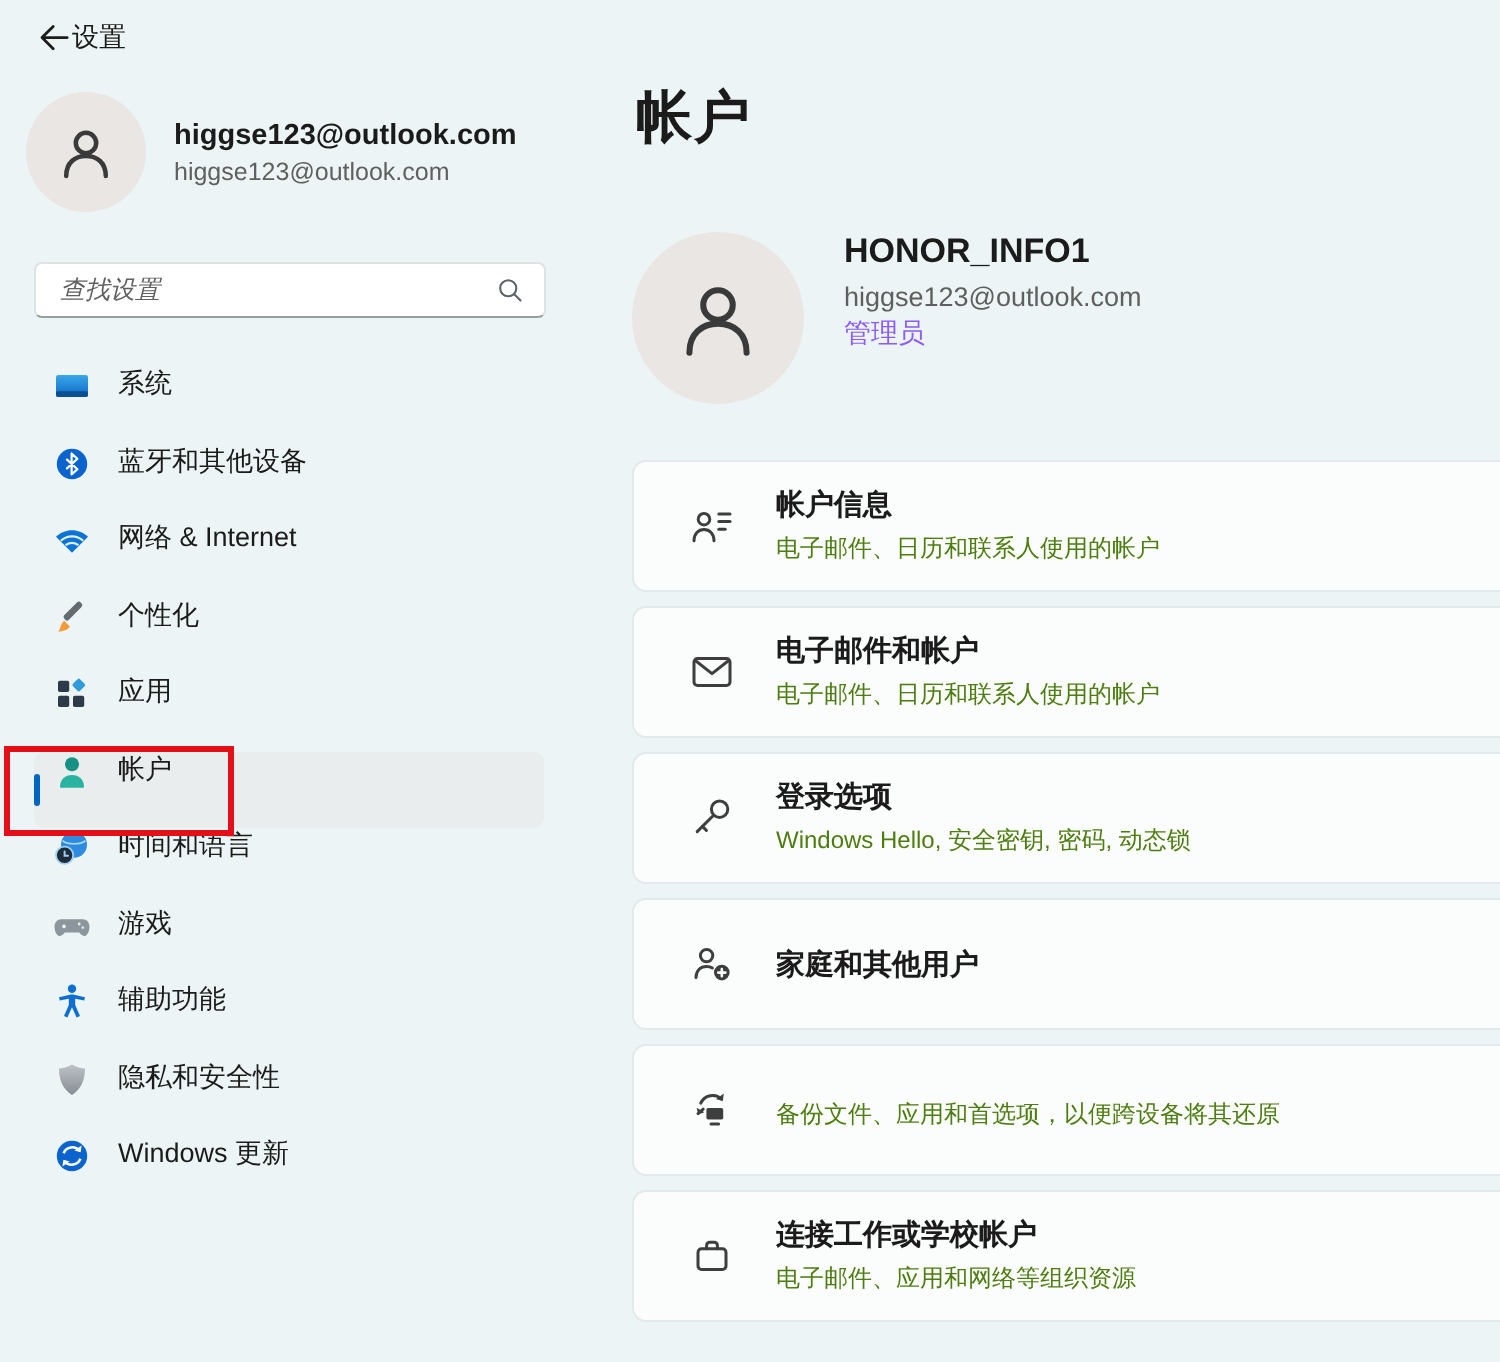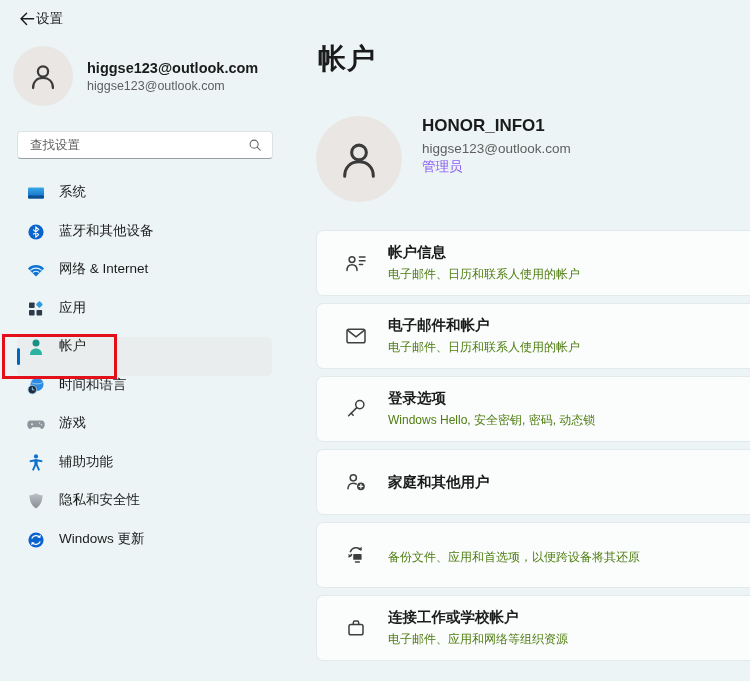--- a/index.html
+++ b/index.html
@@ -18,21 +18,21 @@
 
   
   .userblock { position:absolute; top:46px; left:13px; display:flex; align-items:center; gap:14px; cursor:pointer; }
   .avatar-sm { width:60px; height:60px; border-radius:50%; background:#e9e6e3; display:flex; align-items:center; justify-content:center; }
   .user-name { font-size:14.5px; font-weight:bold; }
   .user-email { font-size:12.5px; color:#5f5f5f; margin-top:3px; }
 
   
   .searchbox { position:absolute; top:131px; left:17px; width:256px; height:28px;
     background:#ffffff; border:1px solid #dde2e3; border-bottom:1px solid #989fa1;
-    border-radius:4px; display:flex; align-items:center; padding:0 10px 0 12px; cursor:text; }
+    border-radius:4px; display:flex; align-items:center; padding:0 10px 0 12px; cursor:text;font-style:italic; }
   .search-ph { flex:1; font-size:12.5px; color:#606060; }
 
   
   .nav { position:absolute; top:183px; left:17px; width:255px; }
   .nav-item { height:38.5px; display:flex; padding-left:9px;
     border-radius:5px; position:relative; cursor:pointer; }
   .nav-item .icn { width:20px; height:20px; flex:0 0 20px; }
   .nav-item .lbl { margin-left:13px; font-size:13.5px; }
   .nav-item.selected { background:#e9edee; }
   .nav-item.selected::before { content:""; position:absolute; left:0; top:11px; bottom:11px;
@@ -126,20 +126,29 @@
     <span class="icn">
       <svg width="20" height="20" viewBox="0 0 20 20">
           <path d="M2 8.4 C6.4 4 13.6 4 18 8.4 L10 16.4 Z" fill="#0e74d4"></path>
           <path d="M4.4 10.4 C7.6 7.4 12.4 7.4 15.6 10.4" fill="none" stroke="#dff0fa" stroke-width="1.1"></path>
           <path d="M6.8 12.6 C8.7 11 11.3 11 13.2 12.6" fill="none" stroke="#dff0fa" stroke-width="1.1"></path>
         </svg>
     </span>
     <span class="lbl">网络 &amp; Internet</span>
   </div>
 
+  <div class="nav-item">
+    <span class="icn">
+      <svg width="20" height="20" viewBox="0 0 20 20">
+          <rect x="8.9" y="0.8" width="3.2" height="11.5" rx="1.3" fill="#636b71" transform="rotate(45 10.5 6.5)"></rect>
+          <path d="M6.1 11.4 L8.9 14.2 C8 16 5.4 16.7 3.2 16.7 C4.5 15.2 4.2 12.9 6.1 11.4 Z" fill="#f29b38"></path>
+        </svg>
+    </span>
+    <span class="lbl">个性化</span>
+  </div>
 
   <div class="nav-item">
     <span class="icn">
       <svg width="20" height="20" viewBox="0 0 20 20">
           <rect x="3" y="3.4" width="5.6" height="5.6" rx="0.9" fill="#2c3a49"></rect>
           <rect x="3" y="10.9" width="5.6" height="5.6" rx="0.9" fill="#2c3a49"></rect>
           <rect x="10.5" y="10.9" width="5.6" height="5.6" rx="0.9" fill="#2c3a49"></rect>
           <rect x="10.9" y="3" width="5" height="5" rx="0.9" fill="#2f9bd8" transform="rotate(45 13.4 5.5)"></rect>
         </svg>
     </span>

